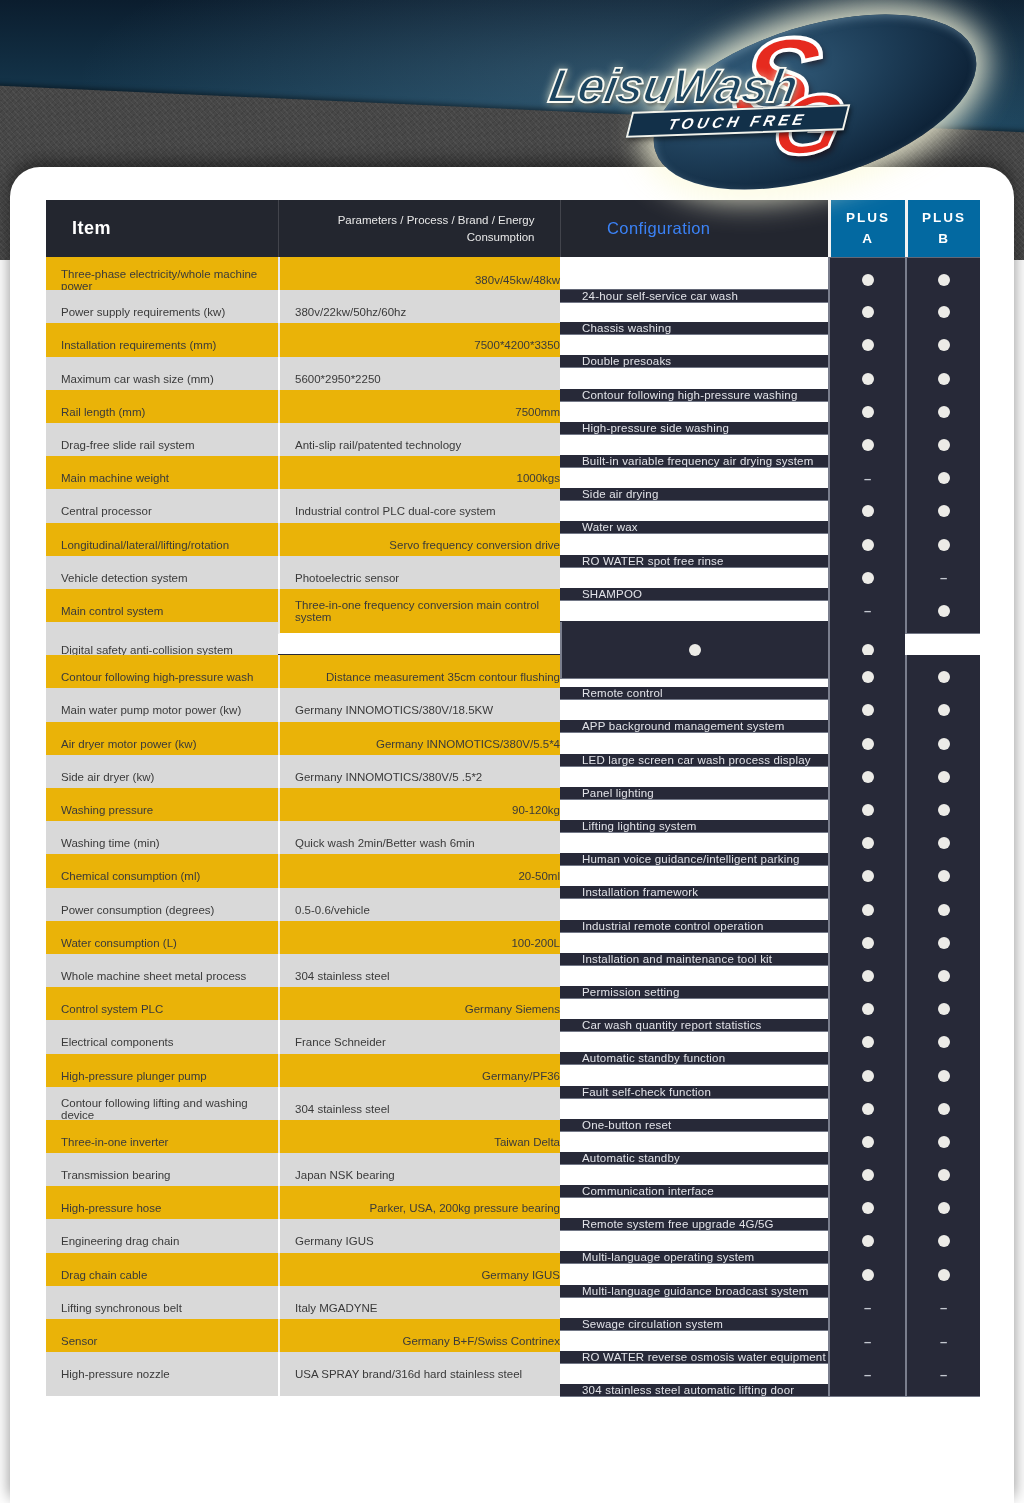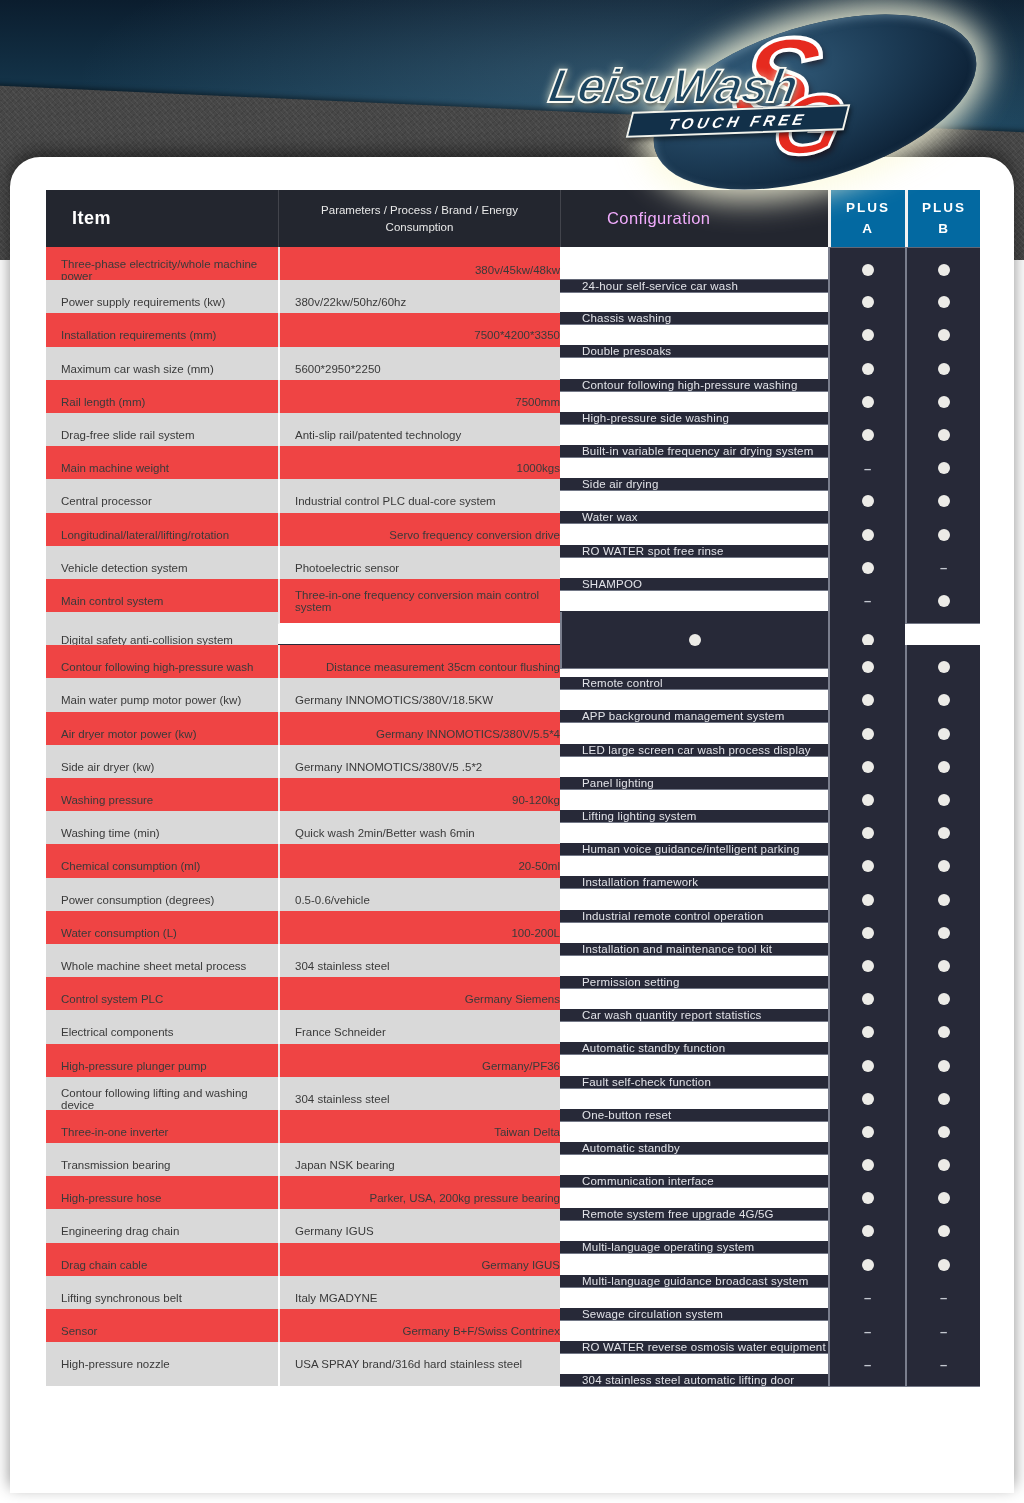--- a/index.html
+++ b/index.html
@@ -14,21 +14,21 @@
       linear-gradient(180deg, #0b1d2e 0%, #173c53 45%, #1d4862 68%, #123046 100%); }
   .banner-gray { position:absolute; left:-40px; top:84px; width:1140px; height:190px;
     background:#474747;
     background-image:
       repeating-linear-gradient(45deg, rgba(255,255,255,0.05) 0 1px, rgba(0,0,0,0) 1px 4px),
       repeating-linear-gradient(-45deg, rgba(0,0,0,0.10) 0 1px, rgba(0,0,0,0) 1px 4px);
     transform:rotate(2.6deg); transform-origin:0 0;
     box-shadow:0 -2px 5px rgba(0,0,0,0.45); }
 
   
-  .card { position:absolute; left:10px; top:157px; width:1004px; height:1336px;
+  .card { position:absolute; left:10px; top:167px; width:1004px; height:1336px;
     background:#ffffff; border-radius:30px 30px 0 0; box-shadow:0 -6px 16px rgba(0,0,0,0.45); }
 
   
   .logo { position:absolute; left:530px; top:6px; width:494px; height:200px; z-index:10; }
   .logo-ellipse { position:absolute; left:118px; top:20px; width:334px; height:152px; border-radius:50%;
     transform:rotate(-17deg);
     background:radial-gradient(ellipse at 35% 28%, #35607f 0%, #1c3b55 45%, #0b1e32 82%);
     box-shadow:0 0 30px 12px rgba(252,250,222,0.85), inset 0 3px 8px rgba(170,205,230,0.35); }
   .logo-sg { position:absolute; left:208px; top:14px; transform:skewX(-14deg);
     color:#e62a1f; font-weight:bold; font-style:italic; z-index:2; white-space:nowrap; }
@@ -45,30 +45,30 @@
   .logo-sub span { color:#ffffff; font-weight:bold; font-style:italic; font-size:15px; letter-spacing:4px; }
 
   
   .spec-table { position:absolute; left:36px; top:33px; width:934px; }
   .thead, .trow { display:grid; grid-template-columns:232px 282px 268px 77px 75px; }
   .thead { height:57px; }
   .th { background:#23262f; color:#ffffff; display:flex; align-items:center; }
   .th-item { padding-left:26px; font-size:18px; font-weight:bold; letter-spacing:0.5px; }
   .th-param { justify-content:center; text-align:center; font-size:11.5px; color:#e8e8e8;
     border-left:1px solid rgba(255,255,255,0.14); }
-  .th-param span { max-width:230px; line-height:1.4; }
-  .th-config { padding-left:46px; font-size:16.5px; color:#f0abfc; letter-spacing:0.4px;
+  .th-param span { max-width:230px; line-height:1.4;text-align:right; }
+  .th-config { padding-left:46px; font-size:16.5px; color:#3b82f6; letter-spacing:0.4px;
     border-left:1px solid rgba(255,255,255,0.14); }
   .th-plus { background:#0369a1; flex-direction:column; justify-content:center; text-align:center;
     font-size:13.5px; letter-spacing:2px; line-height:1.5; border-left:3px solid #f3f3f3; font-weight:bold; }
 
   .trow { height:33.2px; }
   .cell { display:flex; align-items:center; }
   .c-item, .c-param { font-size:11.5px; color:#3a3a3a; padding-left:15px; border-bottom:1px solid #ffffff; }
-  .r-light .c-item, .r-light .c-param { background:#ef4444; }
+  .r-light .c-item, .r-light .c-param { background:#eab308; }
   .r-dark  .c-item, .r-dark  .c-param { background:#d9d9d9; }
   .r-light .c-param { border-left:2px solid #e9e9e9;justify-content:flex-end; }
   .r-dark  .c-param { border-left:2px solid #ffffff; }
   .c-config, .c-mark { background:#272938; border-bottom:1px solid rgba(190,197,212,0.5); }
   .trow:first-child .c-config, .trow:first-child .c-mark { border-top:1px solid rgba(190,197,212,0.4); }
   .c-config { padding-left:22px; font-size:11.5px; color:#e2e3e8; letter-spacing:0.2px;margin-top:32px; }
   .c-mark { justify-content:center; border-left:2px solid rgba(190,197,212,0.55); }
   .dot { width:12px; height:12px; border-radius:50%; background:#ecebe7; }
   .dash { color:#c4c8d0; font-size:13px; font-weight:bold; line-height:1; }
 </style>

